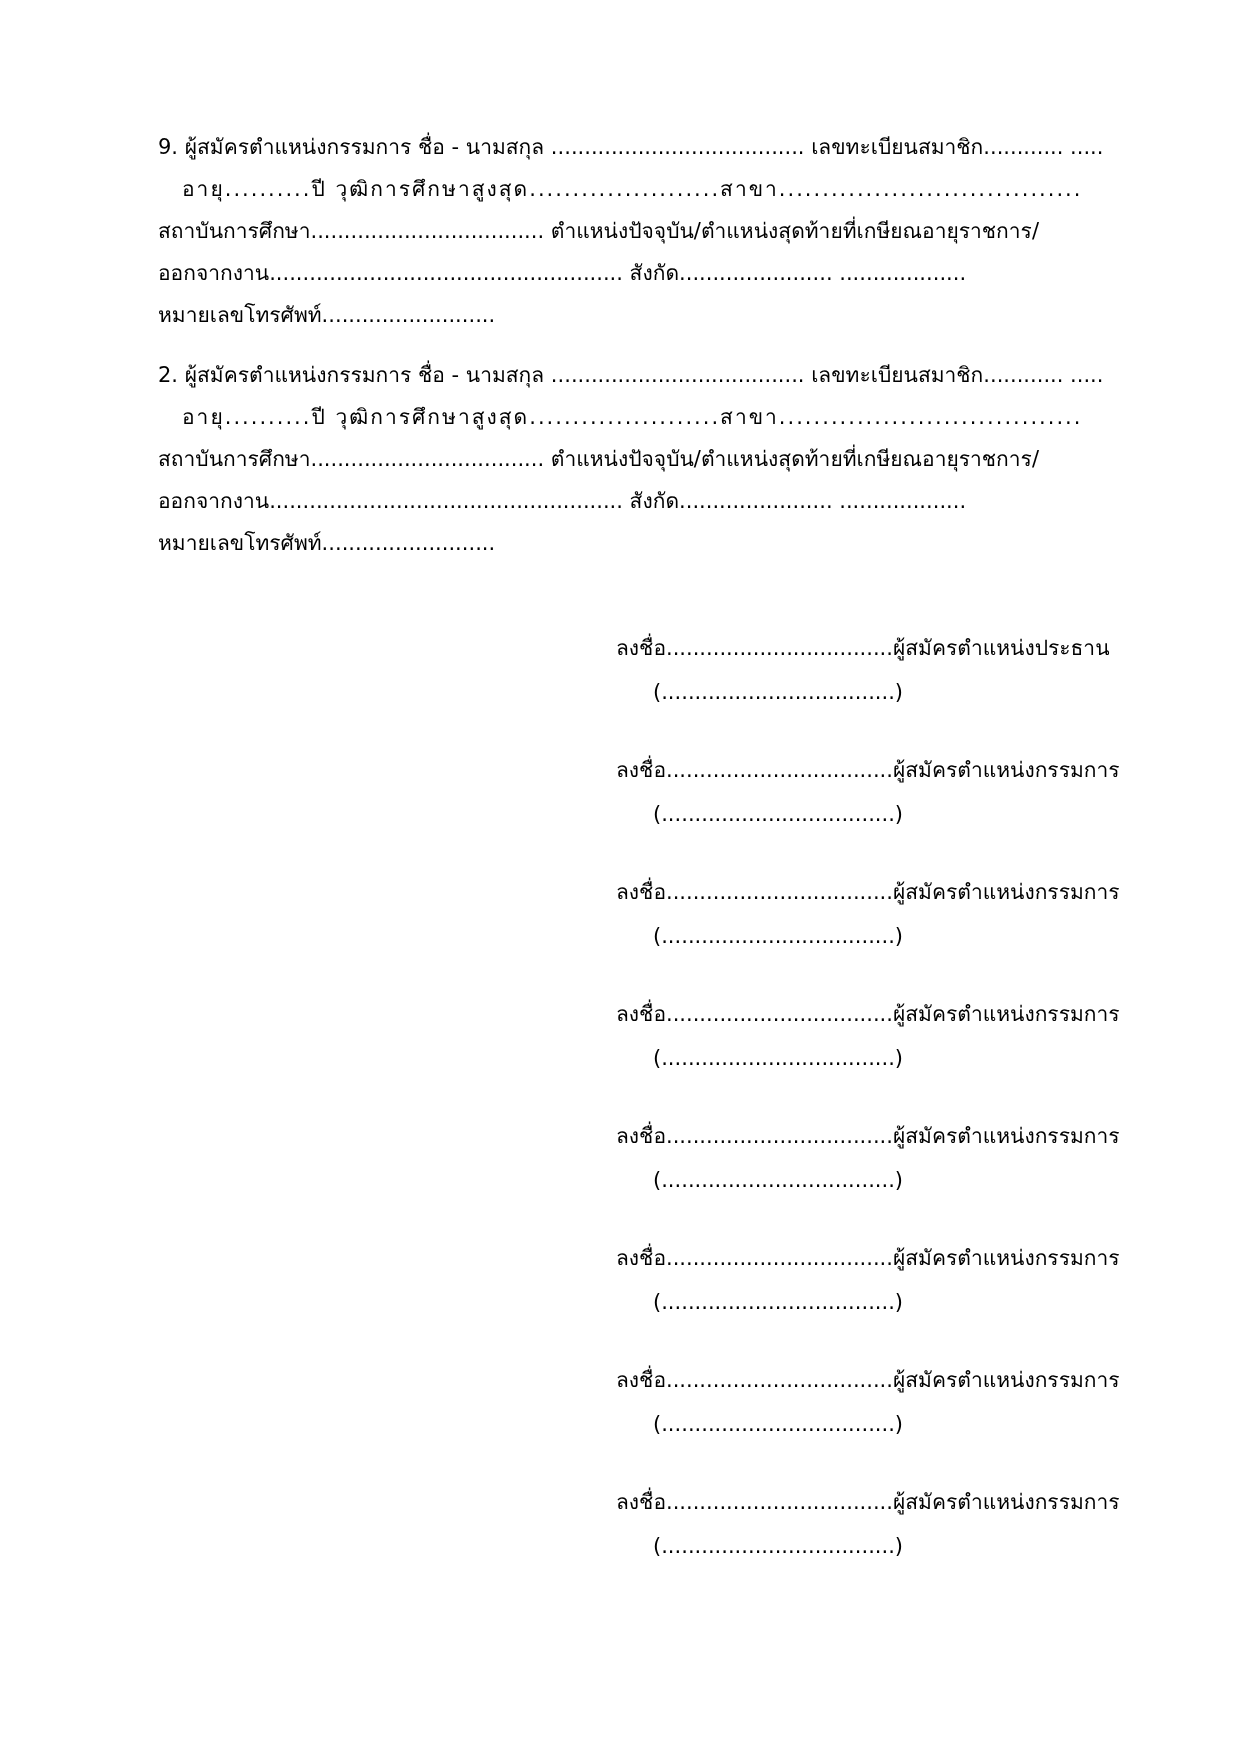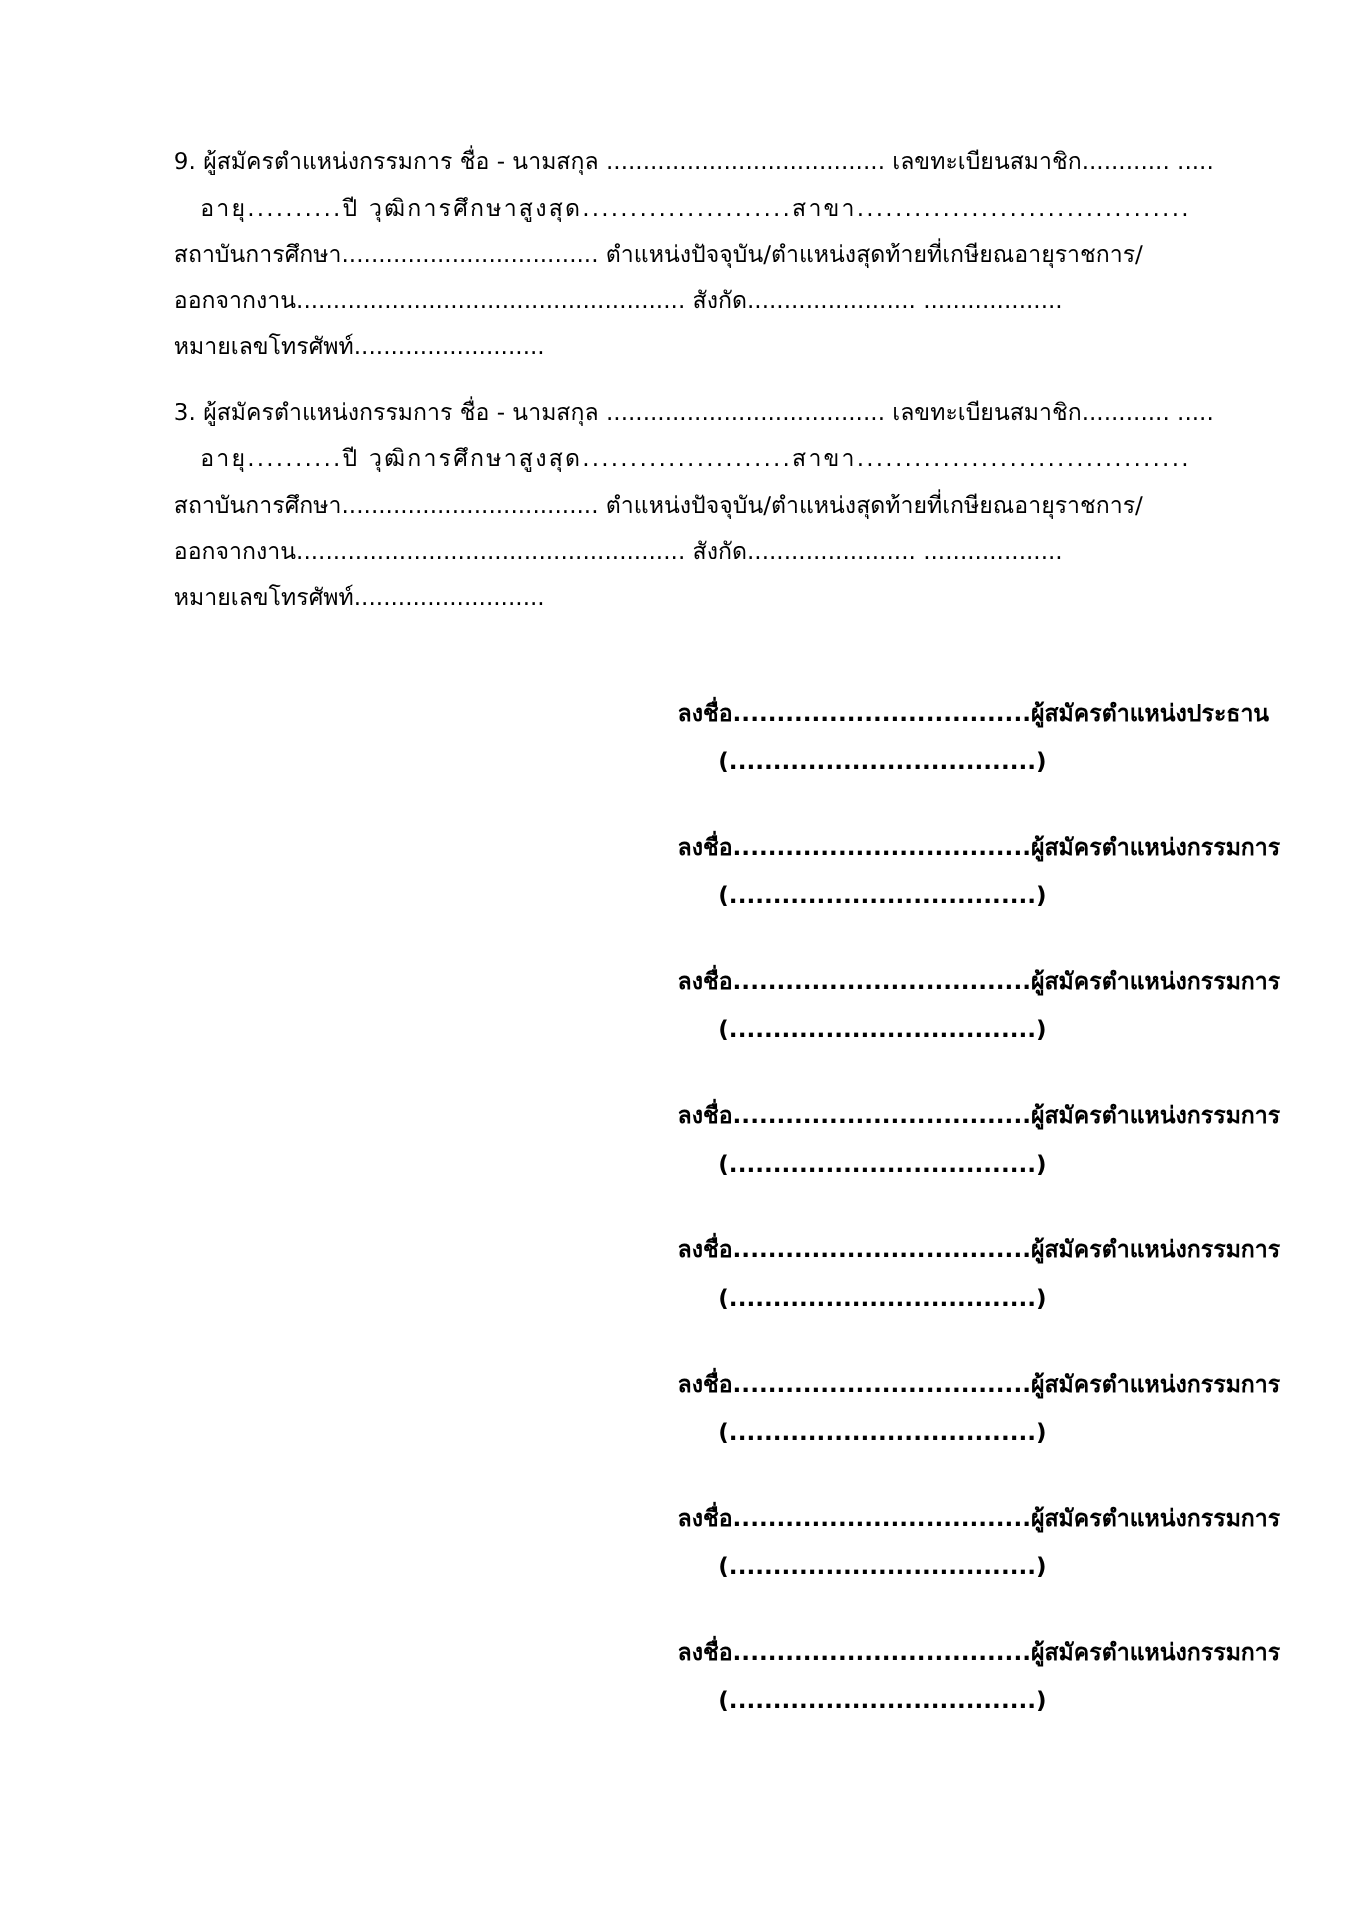--- a/index.html
+++ b/index.html
@@ -31,42 +31,41 @@
   }
   .signatures {
     margin-top: 62px;
     padding-left: 458px;
   }
   .sig-block { margin-bottom: 34px; }
   .sig-block:last-child { margin-bottom: 0; }
   .sig-line {
     line-height: 44px;
     white-space: nowrap;
-    font-weight: bold;
   }
   .sig-name-line {
     padding-left: 37px;
   }
 </style>
 </head>
 <body>
 
 <div class="page">
   <div class="content">
 
     <div class="form-section">
       <div class="form-line">9. ผู้สมัครตำแหน่งกรรมการ ชื่อ - นามสกุล ...................................... เลขทะเบียนสมาชิก............ .....</div>
       <div class="form-line spread">อายุ..........ปี วุฒิการศึกษาสูงสุด......................สาขา...................................</div>
       <div class="form-line">สถาบันการศึกษา................................... ตำแหน่งปัจจุบัน/ตำแหน่งสุดท้ายที่เกษียณอายุราชการ/</div>
       <div class="form-line">ออกจากงาน..................................................... สังกัด....................... ...................</div>
       <div class="form-line">หมายเลขโทรศัพท์..........................</div>
     </div>
 
     <div class="form-section second">
-      <div class="form-line">3. ผู้สมัครตำแหน่งกรรมการ ชื่อ - นามสกุล ...................................... เลขทะเบียนสมาชิก............ .....</div>
+      <div class="form-line">2. ผู้สมัครตำแหน่งกรรมการ ชื่อ - นามสกุล ...................................... เลขทะเบียนสมาชิก............ .....</div>
       <div class="form-line spread">อายุ..........ปี วุฒิการศึกษาสูงสุด......................สาขา...................................</div>
       <div class="form-line">สถาบันการศึกษา................................... ตำแหน่งปัจจุบัน/ตำแหน่งสุดท้ายที่เกษียณอายุราชการ/</div>
       <div class="form-line">ออกจากงาน..................................................... สังกัด....................... ...................</div>
       <div class="form-line">หมายเลขโทรศัพท์..........................</div>
     </div>
 
     <div class="signatures">
 
       <div class="sig-block">
         <div class="sig-line">ลงชื่อ..................................ผู้สมัครตำแหน่งประธาน</div>

